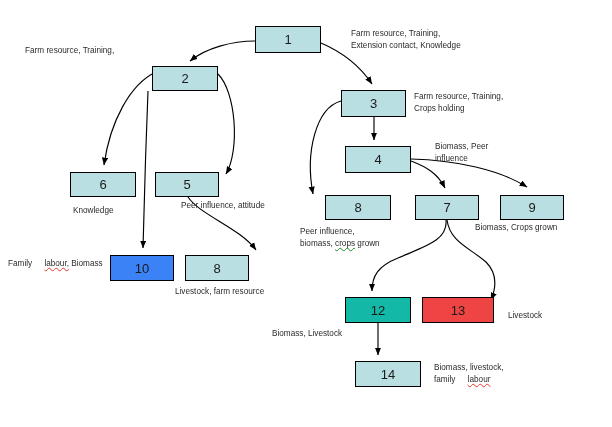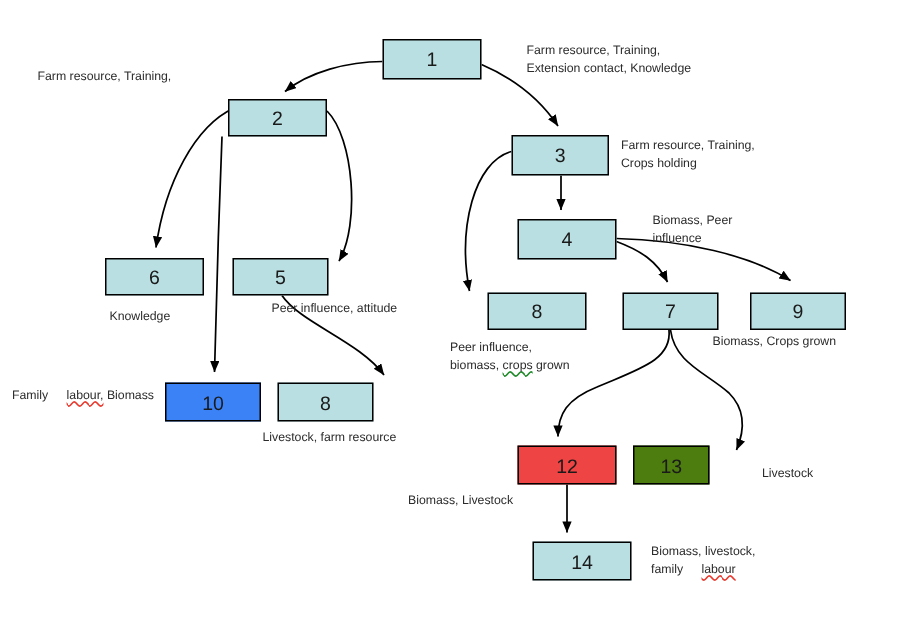--- a/index.html
+++ b/index.html
@@ -114,24 +114,24 @@
       </div>
       <div class="node" style="left: 500px; top: 195px; width: 64px; height: 25px; background: rgb(185, 223, 226); border-color: rgb(0, 0, 0);">
         <span>9</span>
       </div>
       <div class="node" style="left: 110px; top: 255px; width: 64px; height: 26px; background: #3b82f6; border-color: rgb(0, 0, 0);">
         <span>10</span>
       </div>
       <div class="node" style="left: 185px; top: 255px; width: 64px; height: 26px; background: rgb(185, 223, 226); border-color: rgb(0, 0, 0);">
         <span>8</span>
       </div>
-      <div class="node" style="left: 345px; top: 297px; width: 66px; height: 26px; background: #ef4444; border-color: rgb(0, 0, 0);">
+      <div class="node" style="left: 345px; top: 297px; width: 66px; height: 26px; background: #14b8a6; border-color: rgb(0, 0, 0);">
         <span>12</span>
       </div>
-      <div class="node" style="left: 422px; top: 297px; width: 51px; height: 26px; background: #4d7c0f; border-color: rgb(0, 0, 0);">
+      <div class="node" style="left: 422px; top: 297px; width: 72px; height: 26px; background: #ef4444; border-color: rgb(0, 0, 0);">
         <span>13</span>
       </div>
       <div class="node" style="left: 355px; top: 361px; width: 66px; height: 26px; background: rgb(185, 223, 226); border-color: rgb(0, 0, 0);">
         <span>14</span>
       </div>
     </div>
   <div id="labels">
       <div class="lbl" style="left: 25px; top: 45px; width: 140px; color: rgb(43, 43, 43);"><div>Farm resource, Training,</div></div>
       <div class="lbl" style="left: 351px; top: 28px; width: 170px; color: rgb(43, 43, 43);"><div>Farm resource, Training,</div><div>Extension contact, Knowledge</div></div>
       <div class="lbl" style="left: 414px; top: 91px; width: 140px; color: rgb(43, 43, 43);"><div>Farm resource, Training,</div><div>Crops holding</div></div>

